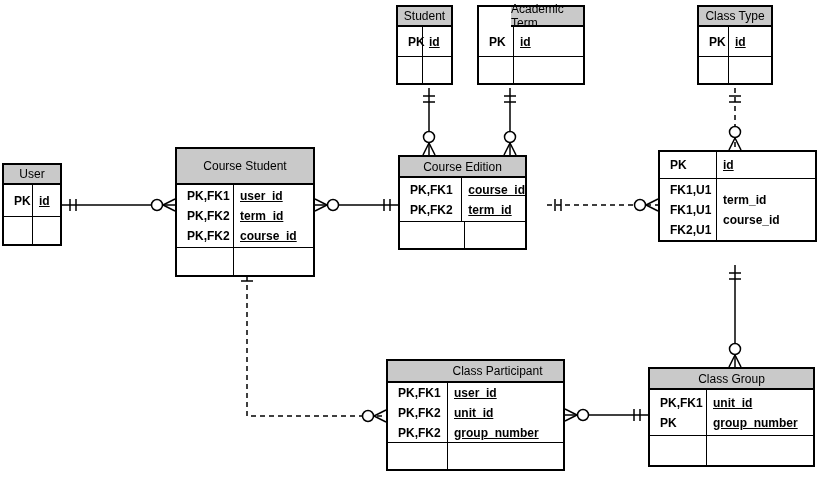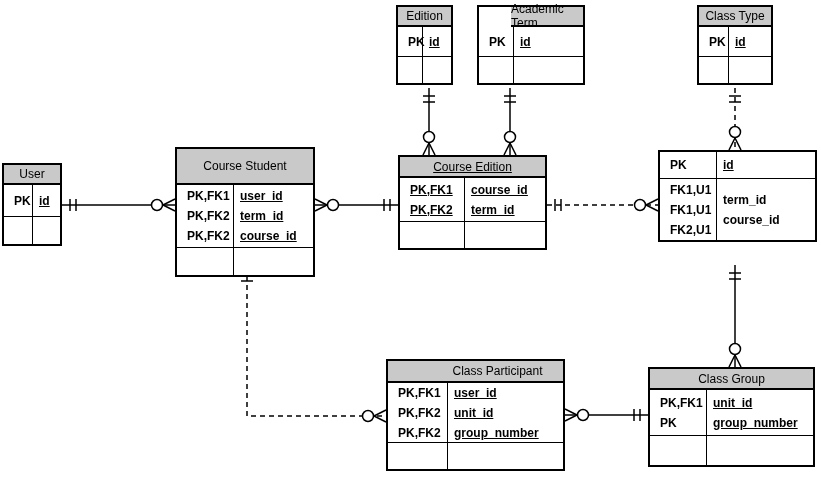--- a/index.html
+++ b/index.html
@@ -140,21 +140,21 @@
         <span class="pk">course_id</span>
       </div>
     </div>
     <div class="sec" style="height:28px;">
       <div class="kc" style="width:57px;"></div>
       <div class="fc"></div>
     </div>
   </div>
 
   <div class="tbl" style="left:396px;top:5px;width:57px;">
-    <div class="tbl-title" style="height:20px;">Edition</div>
+    <div class="tbl-title" style="height:20px;">Student</div>
     <div class="sec" style="height:29px;">
       <div class="kc" style="width:25px;">
           <span>PK</span>
         </div>
       <div class="fc">
           <span class="pk">id</span>
         </div>
     </div>
     <div class="sec" style="height:27px;">
       <div class="kc" style="width:25px;"></div>
@@ -187,21 +187,21 @@
       <div class="fc">
           <span class="pk">id</span>
         </div>
     </div>
     <div class="sec" style="height:27px;">
       <div class="kc" style="width:30px;"></div>
       <div class="fc"></div>
     </div>
   </div>
 
-  <div class="tbl" style="left:398px;top:155px;width:149px;text-decoration:underline;">
+  <div class="tbl" style="left:398px;top:155px;width:129px;">
     <div class="tbl-title" style="height:21px;">Course Edition</div>
     <div class="sec" style="height:43px;">
       <div class="kc" style="width:65px;">
         <span>PK,FK1</span>
         <span>PK,FK2</span>
       </div>
       <div class="fc">
         <span class="pk">course_id</span>
         <span class="pk">term_id</span>
       </div>

